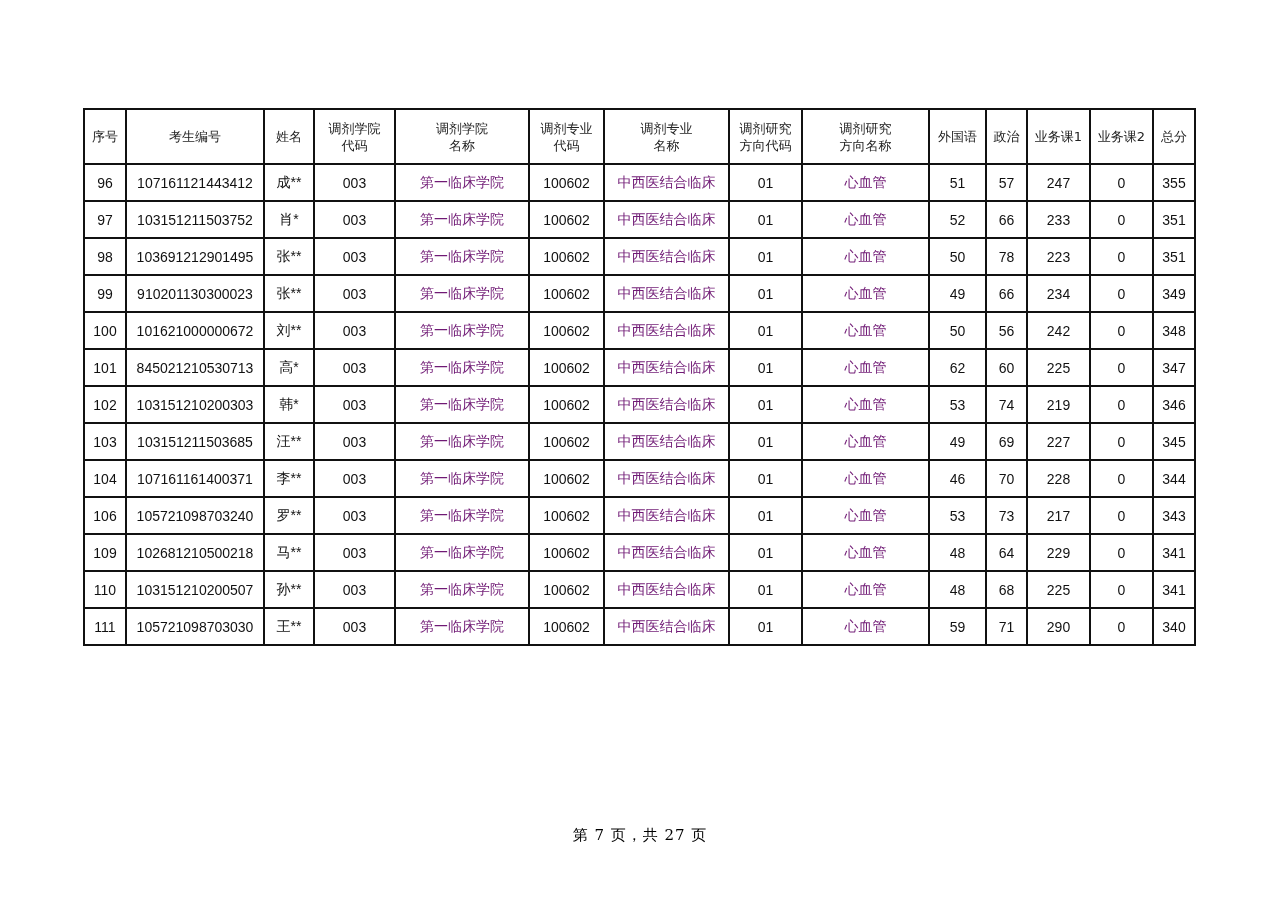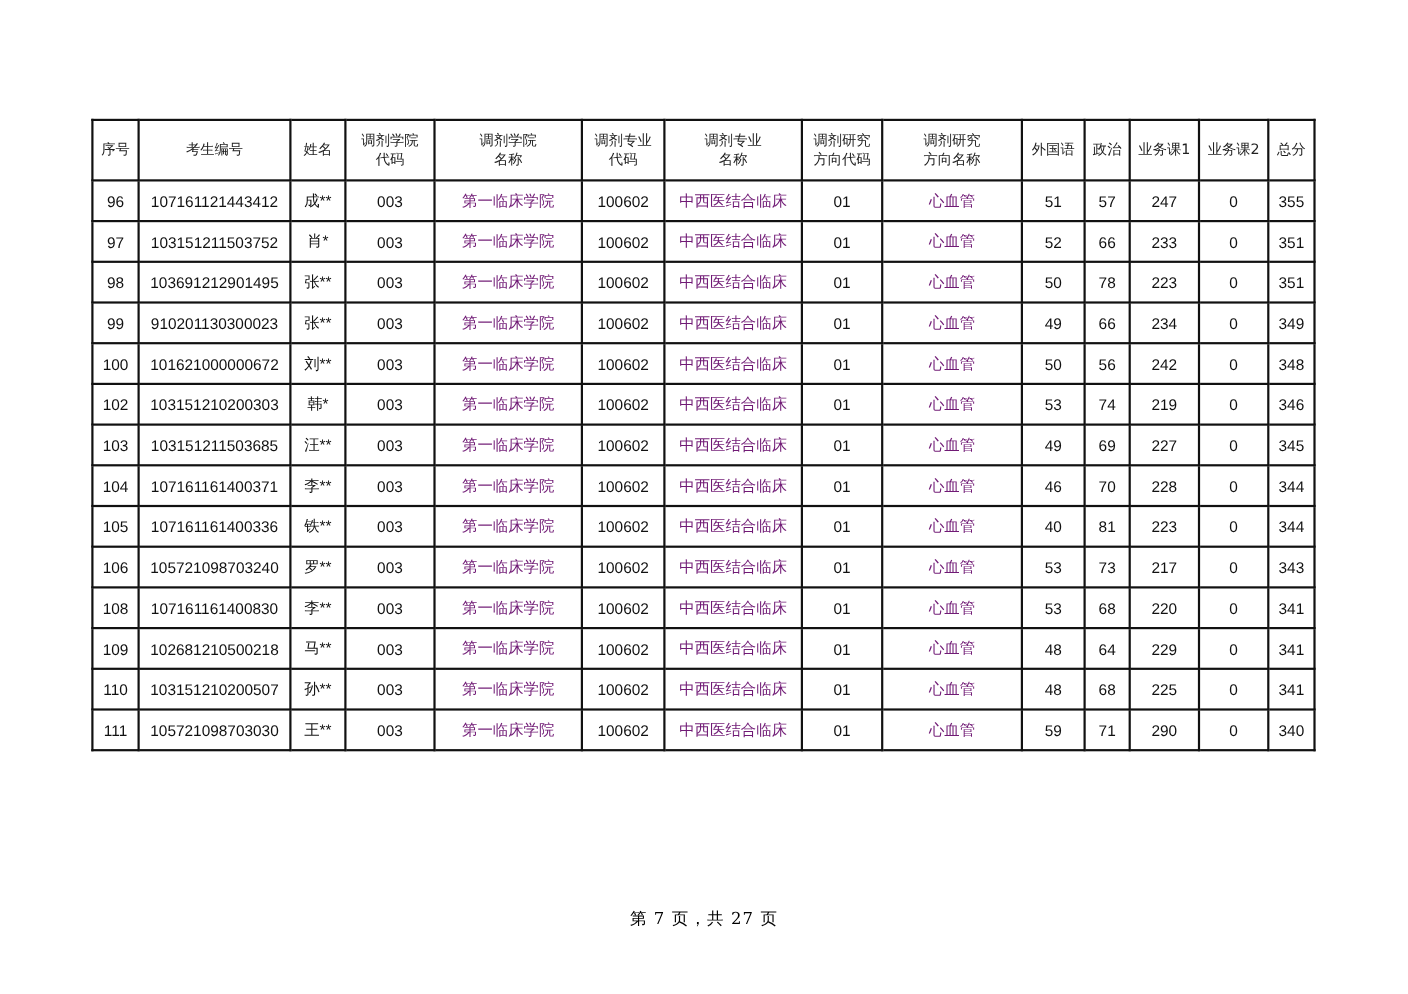--- a/index.html
+++ b/index.html
@@ -178,20 +178,36 @@
           <td class="c-cn">中西医结合临床</td>
           <td>01</td>
           <td class="c-cn">心血管</td>
           <td>50</td>
           <td>56</td>
           <td>242</td>
           <td>0</td>
           <td>348</td>
         </tr>
         <tr>
+          <td class="c-seq">101</td>
+          <td>845021210530713</td>
+          <td class="c-name">高*</td>
+          <td>003</td>
+          <td class="c-cn">第一临床学院</td>
+          <td>100602</td>
+          <td class="c-cn">中西医结合临床</td>
+          <td>01</td>
+          <td class="c-cn">心血管</td>
+          <td>62</td>
+          <td>60</td>
+          <td>225</td>
+          <td>0</td>
+          <td>347</td>
+        </tr>
+        <tr>
           <td class="c-seq">102</td>
           <td>103151210200303</td>
           <td class="c-name">韩*</td>
           <td>003</td>
           <td class="c-cn">第一临床学院</td>
           <td>100602</td>
           <td class="c-cn">中西医结合临床</td>
           <td>01</td>
           <td class="c-cn">心血管</td>
           <td>53</td>
@@ -226,66 +242,34 @@
           <td class="c-cn">中西医结合临床</td>
           <td>01</td>
           <td class="c-cn">心血管</td>
           <td>46</td>
           <td>70</td>
           <td>228</td>
           <td>0</td>
           <td>344</td>
         </tr>
         <tr>
-          <td class="c-seq">105</td>
-          <td>107161161400336</td>
-          <td class="c-name">铁**</td>
-          <td>003</td>
-          <td class="c-cn">第一临床学院</td>
-          <td>100602</td>
-          <td class="c-cn">中西医结合临床</td>
-          <td>01</td>
-          <td class="c-cn">心血管</td>
-          <td>40</td>
-          <td>81</td>
-          <td>223</td>
-          <td>0</td>
-          <td>344</td>
-        </tr>
-        <tr>
           <td class="c-seq">106</td>
           <td>105721098703240</td>
           <td class="c-name">罗**</td>
           <td>003</td>
           <td class="c-cn">第一临床学院</td>
           <td>100602</td>
           <td class="c-cn">中西医结合临床</td>
           <td>01</td>
           <td class="c-cn">心血管</td>
           <td>53</td>
           <td>73</td>
           <td>217</td>
           <td>0</td>
           <td>343</td>
-        </tr>
-        <tr>
-          <td class="c-seq">108</td>
-          <td>107161161400830</td>
-          <td class="c-name">李**</td>
-          <td>003</td>
-          <td class="c-cn">第一临床学院</td>
-          <td>100602</td>
-          <td class="c-cn">中西医结合临床</td>
-          <td>01</td>
-          <td class="c-cn">心血管</td>
-          <td>53</td>
-          <td>68</td>
-          <td>220</td>
-          <td>0</td>
-          <td>341</td>
         </tr>
         <tr>
           <td class="c-seq">109</td>
           <td>102681210500218</td>
           <td class="c-name">马**</td>
           <td>003</td>
           <td class="c-cn">第一临床学院</td>
           <td>100602</td>
           <td class="c-cn">中西医结合临床</td>
           <td>01</td>

